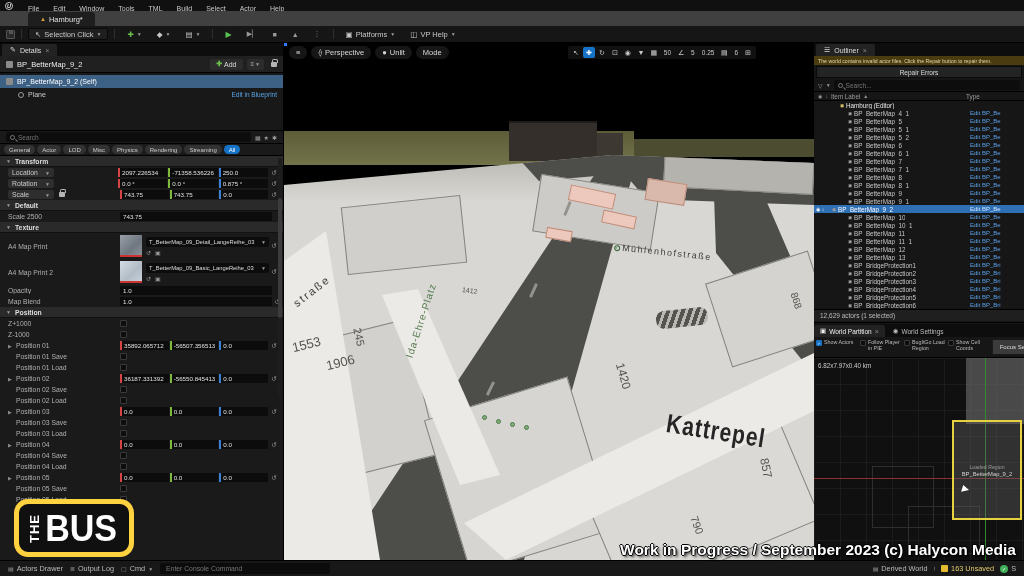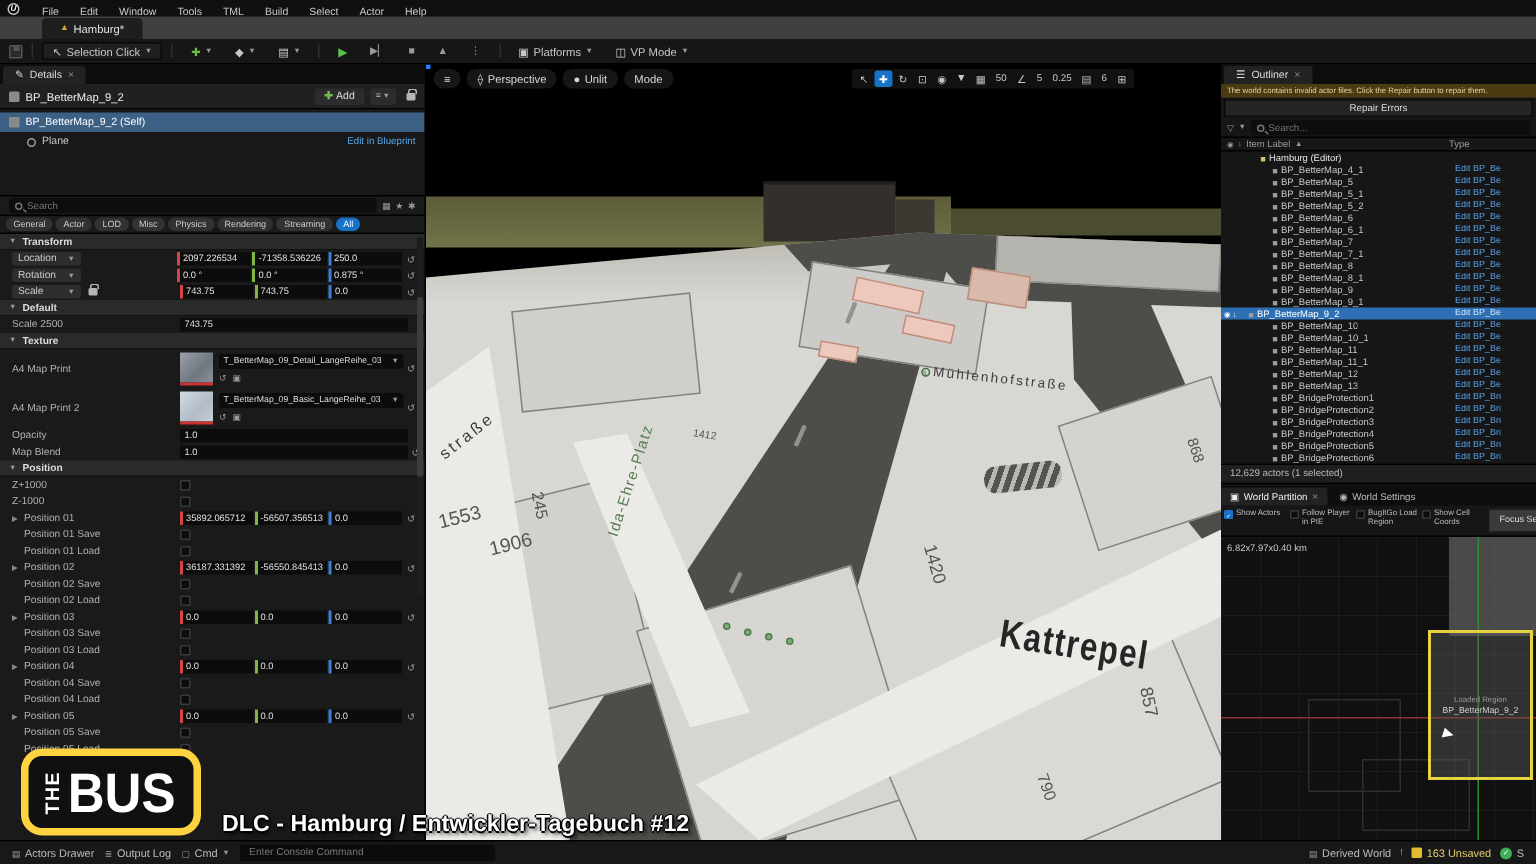--- a/index.html
+++ b/index.html
@@ -262,21 +262,21 @@
     <span class="tbtn flat ctl">▲</span>
     <span class="tbtn flat ctl">⋮</span>
     <span class="vsep"></span>
     <span class="tbtn flat">
         <span>▣</span>
         <span>Platforms</span>
         <span class="caret">▼</span>
       </span>
     <span class="tbtn flat">
         <span>◫</span>
-        <span>VP Mode</span>
+        <span>VP Help</span>
         <span class="caret">▼</span>
       </span>
   </div>
 
   <div class="details">
     <div class="d-tabs">
       <div class="d-tab">
         <span>✎</span>
         <span>Details</span>
         <span class="xx">×</span>
@@ -917,15 +917,15 @@
         </span>
     </span>
   </div>
 
   <div class="logo">
     <span class="logo-the">
         <span>THE</span>
       </span>
     <span class="logo-bus">BUS</span>
   </div>
-  <div class="ban ban-left">DLC - Hamburg / Entwickler-Tagebuch #12</div>
+  <div class="ban ban-right">Work in Progress / September 2023  (c) Halycon Media</div>
 
 </div>
 
 </body></html>

